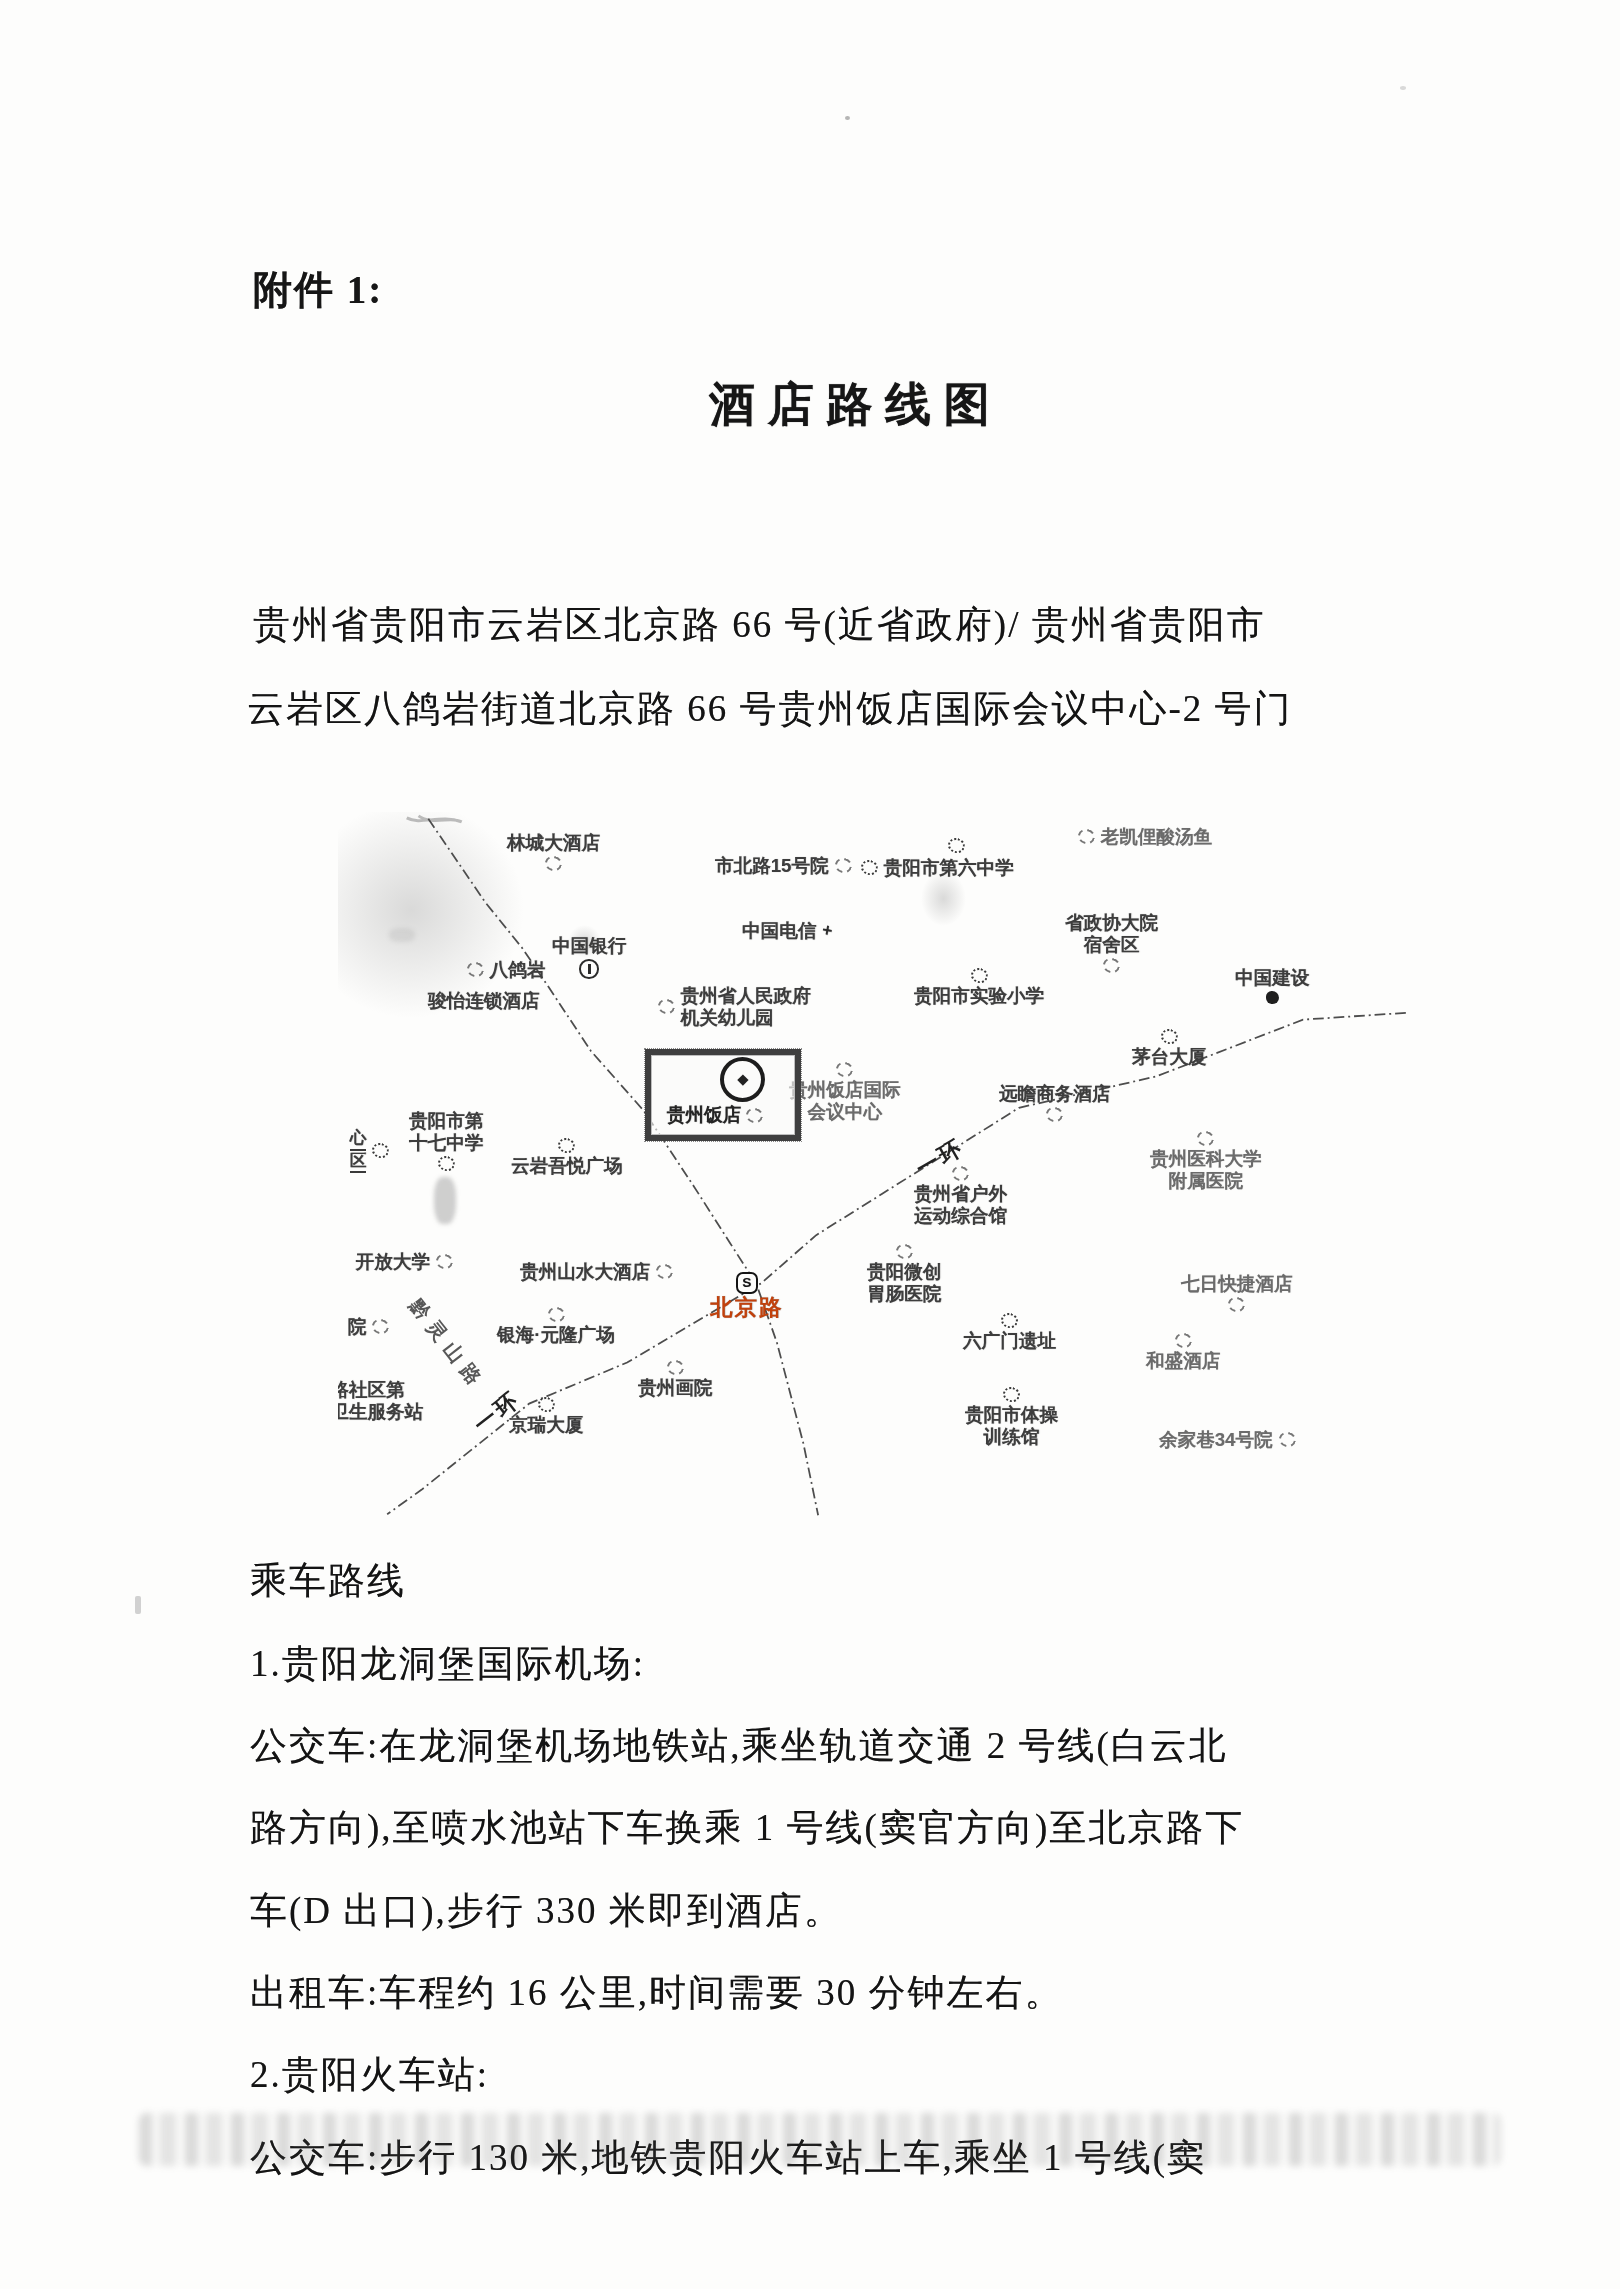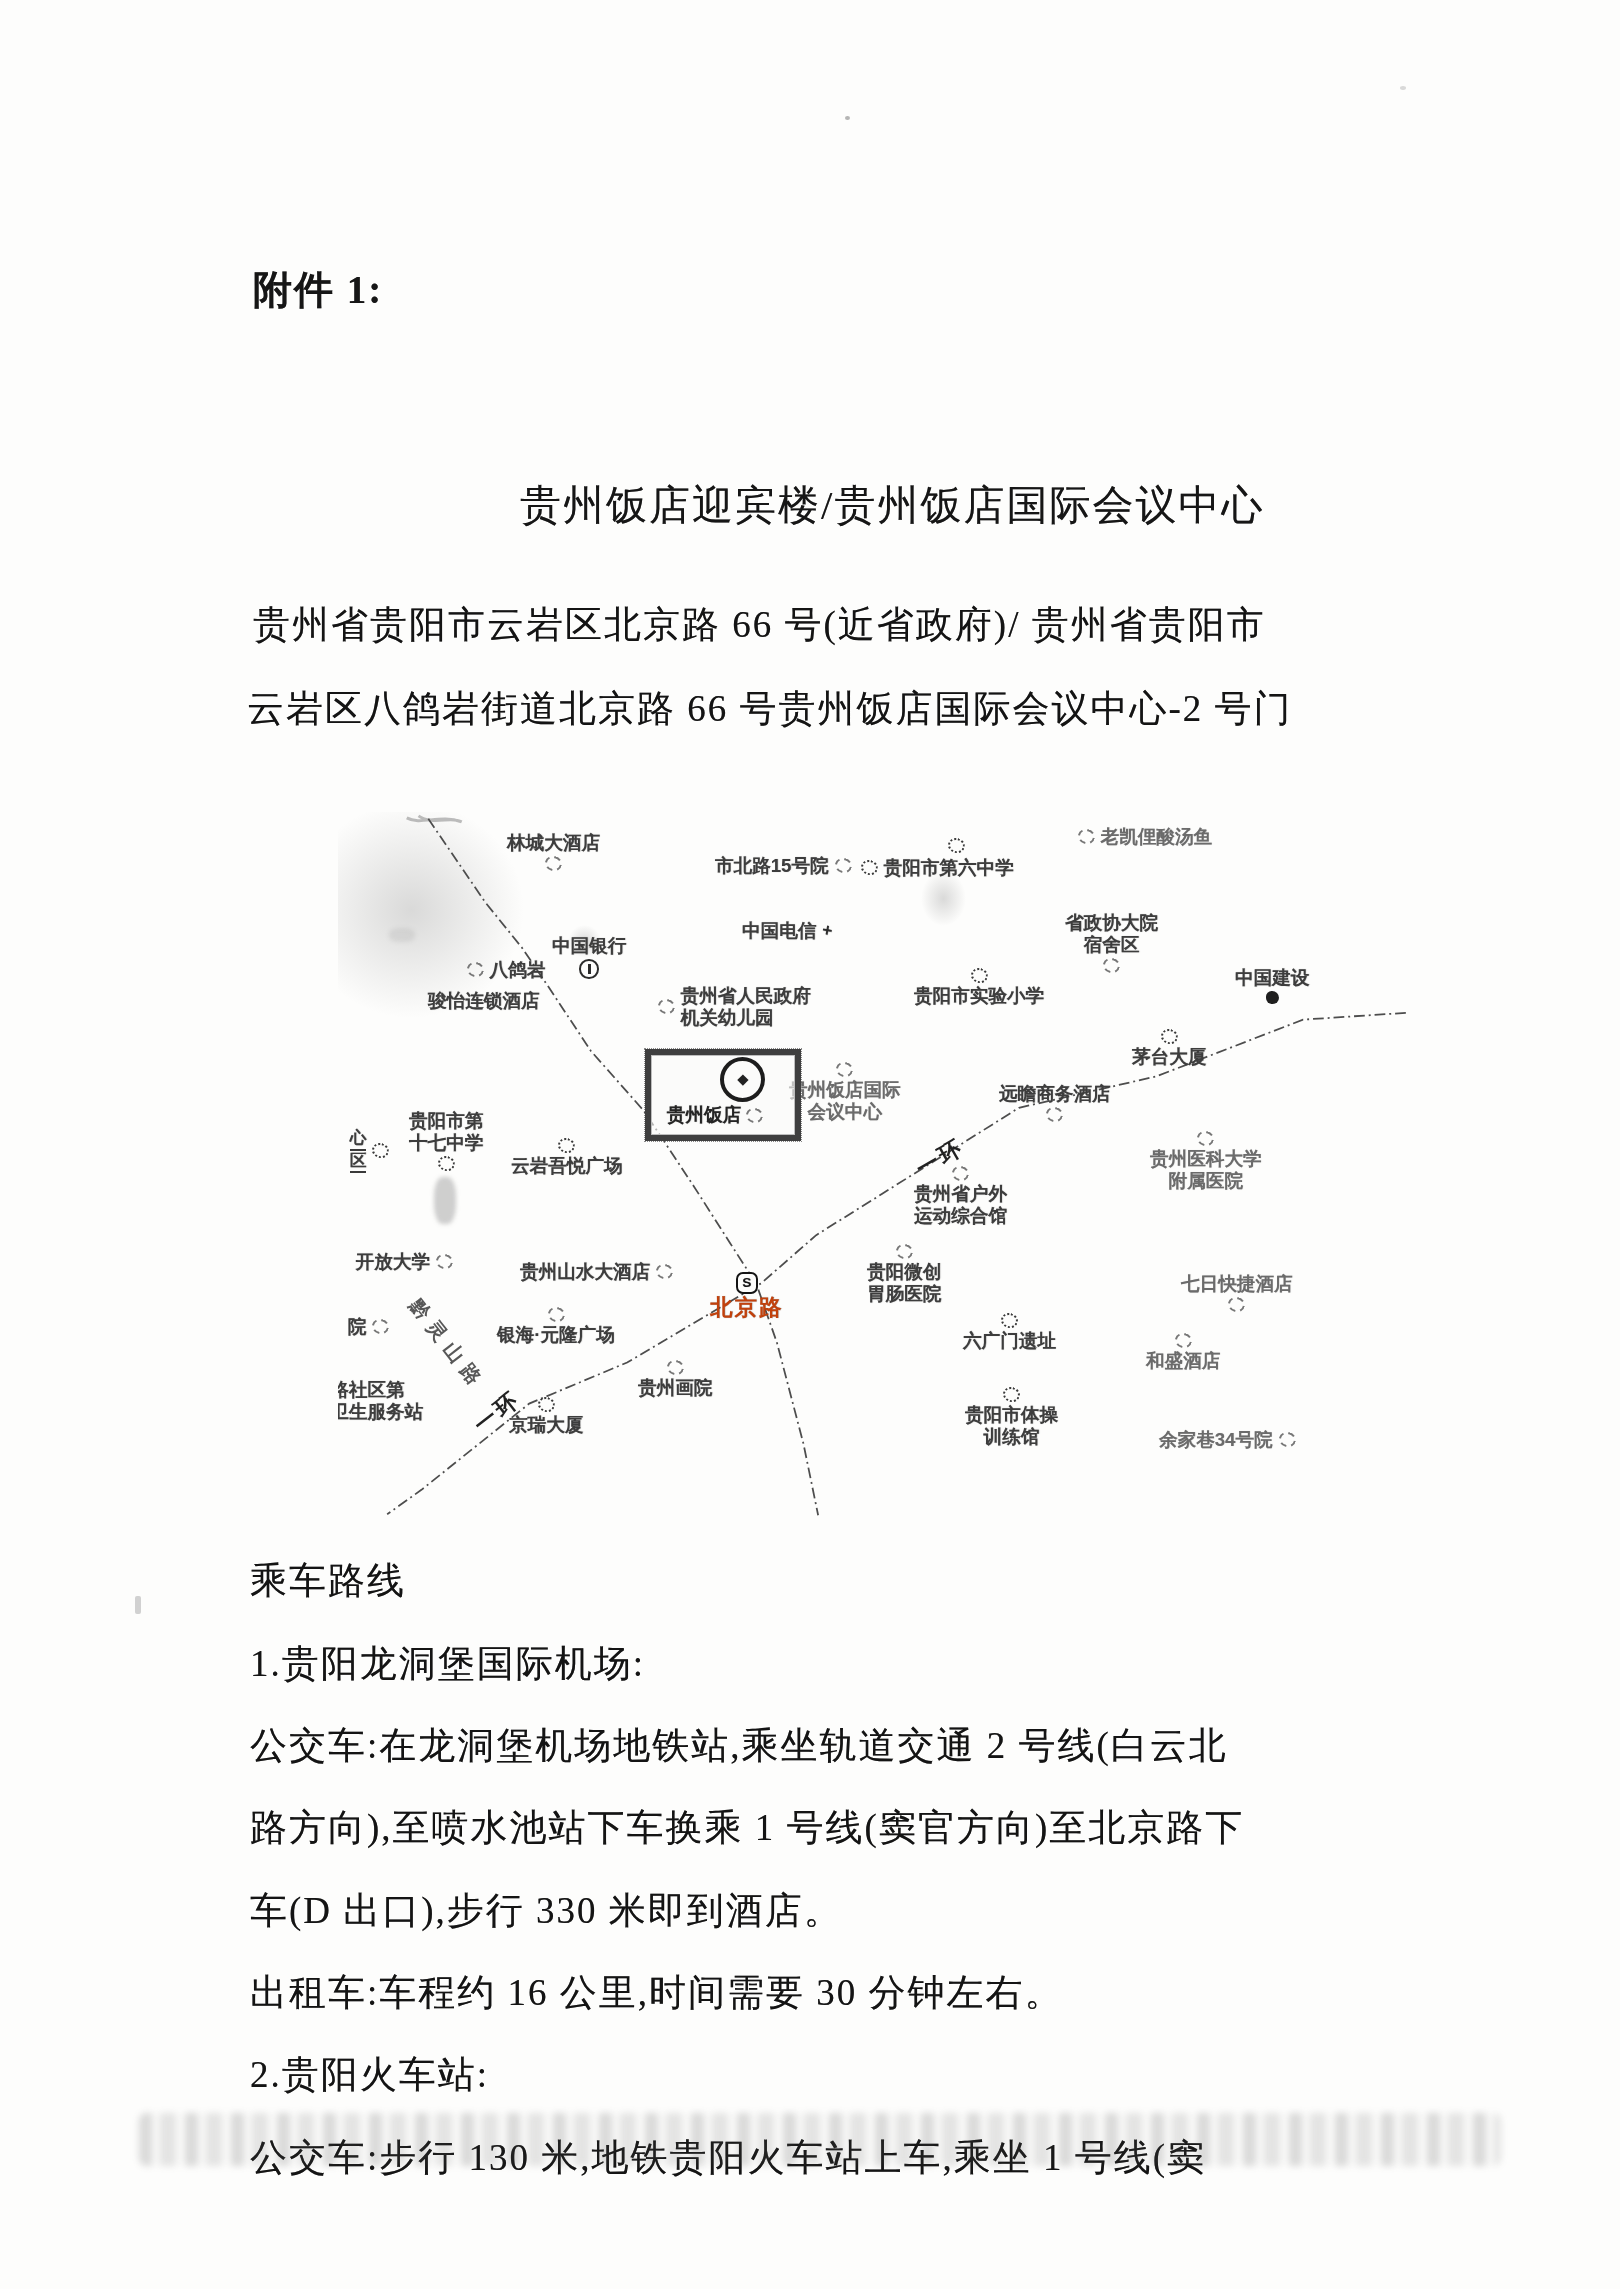--- a/index.html
+++ b/index.html
@@ -52,21 +52,21 @@
           rgba(100,100,100,.30) 20.6px 37px,rgba(140,140,140,.04) 37px 46px);
       filter:blur(3.9px);}
   .speck{position:absolute;background:rgba(110,110,110,.5);border-radius:50%;}
 </style>
 </head>
 <body>
 
 <div class="page">
 
   <div class="attach">附件 1:</div>
-  <div class="doc-subtitle">贵州饭店迎宾楼/贵州饭店国际会议中心</div>
+  <div class="doc-title">酒店路线图</div>
 
   <div id="address">
       <div class="body-line" style="left: 253px; top: 600px;">贵州省贵阳市云岩区北京路 66 号(近省政府)/ 贵州省贵阳市</div>
       <div class="body-line" style="left: 247px; top: 684px;">云岩区八鸽岩街道北京路 66 号贵州饭店国际会议中心-2 号门</div>
     </div>
 
   <div class="map" id="mapbox">
 
     <div class="blob" style="left:-39px;top:-9.8px;width:225px;height:216px;"></div>
     <div class="blob" style="left:583px;top:59px;width:45px;height:55px;"></div>

